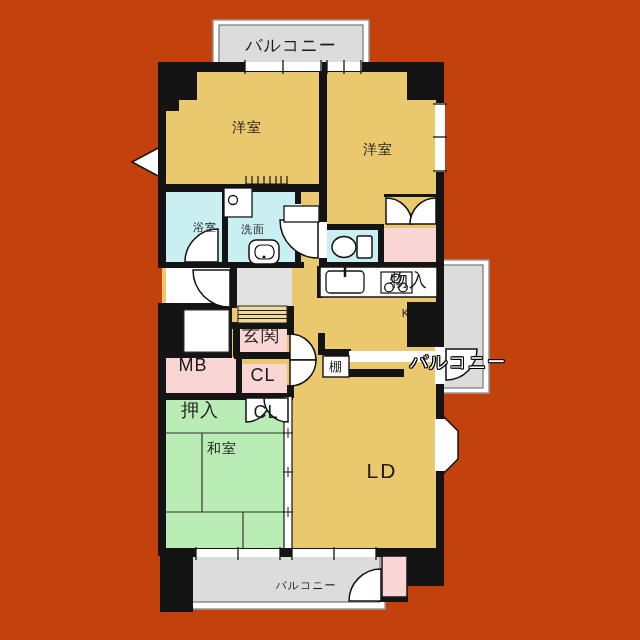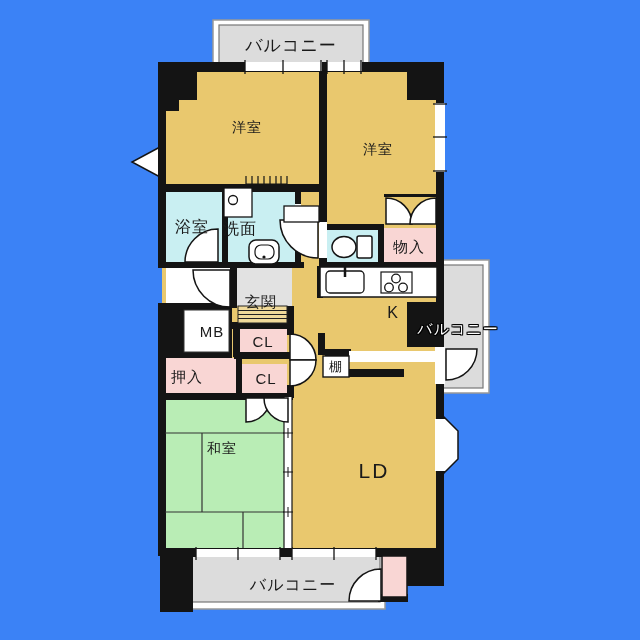--- a/index.html
+++ b/index.html
@@ -1,33 +1,33 @@
 <!DOCTYPE html>
 <html><head>
 <meta charset="utf-8">
 <style>
   html,body{margin:0;padding:0;background:#fff;}
-  #stage{position:relative;width:640px;height:640px;background:#3b82f6;overflow:hidden;
+  #stage{position:relative;width:640px;height:640px;background:#c2410c;overflow:hidden;
          font-family:"Liberation Sans","DejaVu Sans",sans-serif;}
   .room{position:absolute;}
   .base{left:162px;top:66px;width:278px;height:486px;background:#e9c86e;}
   .bath{left:165px;top:192px;width:57px;height:70px;background:#c9eff2;}
   .wash{left:228px;top:192px;width:67px;height:70px;background:#c9eff2;}
   .alcove{left:166px;top:268px;width:64px;height:37px;background:#ffffff;}
   .genkan{left:237px;top:268px;width:55px;height:38px;background:#e2e2e2;}
   .toilet{left:327px;top:228px;width:51px;height:36px;background:#c9eff2;}
   .monoire{left:384px;top:228px;width:52px;height:36px;background:#f9d6d4;}
   .cl1{left:239px;top:329px;width:48px;height:25px;background:#f9d6d4;}
   .cl2{left:242px;top:364px;width:45px;height:30px;background:#f9d6d4;}
   .oshiire{left:165px;top:358px;width:71px;height:36px;background:#f9d6d4;}
   .washitsu{left:165px;top:399px;width:119px;height:149px;background:#b9edb5;}
   svg.overlay{position:absolute;left:0;top:0;z-index:5;}
   .label{position:absolute;z-index:9;transform:translate(-50%,-50%);color:#1a1a1a;
          white-space:nowrap;letter-spacing:1px;line-height:1;}
-  .s13{font-size:13px;} .s15{font-size:15px;} .s16{font-size:16px;}
+  .s13{font-size:13px;} .s15{font-size:18px;margin-top:34px;} .s16{font-size:11px;margin-left:13px;}
   .s17{font-size:17px;} .s18{font-size:14px;} .s21{font-size:21px;letter-spacing:2px;}
   .outlined{color:#ffffff;
     text-shadow:1px 0 #000,-1px 0 #000,0 1px #000,0 -1px #000,
                 1px 1px #000,-1px -1px #000,1px -1px #000,-1px 1px #000;}
 </style>
 </head>
 <body>
 
 <div id="stage">
 
@@ -216,21 +216,21 @@
 
   <div class="label s17" style="left:291px;top:45px">バルコニー</div>
   <div class="label s18" style="left:247px;top:127px">洋室</div>
   <div class="label s18" style="left:378px;top:149px">洋室</div>
   <div class="label s16" style="left:192px;top:227px">浴室</div>
   <div class="label s16" style="left:240px;top:229px">洗面</div>
   <div class="label s15" style="left:409px;top:246px">物入</div>
   <div class="label s15" style="left:261px;top:301px">玄関</div>
   <div class="label s16" style="left:393px;top:313px">K</div>
   <div class="label s15 outlined" style="left:458px;top:328px">バルコニー</div>
-  <div class="label s15" style="left:212px;top:331px">MB</div>
+  <div class="label s15" style="left:193px;top:331px">MB</div>
   <div class="label s15" style="left:263px;top:341px">CL</div>
-  <div class="label s15" style="left:187px;top:376px">押入</div>
+  <div class="label s15" style="left:200px;top:376px">押入</div>
   <div class="label s15" style="left:266px;top:378px">CL</div>
   <div class="label s13" style="left:336px;top:366px">棚</div>
   <div class="label s18" style="left:222px;top:448px">和室</div>
-  <div class="label s21" style="left:374px;top:470px">LD</div>
+  <div class="label s21" style="left:382px;top:470px">LD</div>
   <div class="label s16" style="left:293px;top:585px">バルコニー</div>
 </div>
 
 </body></html>

